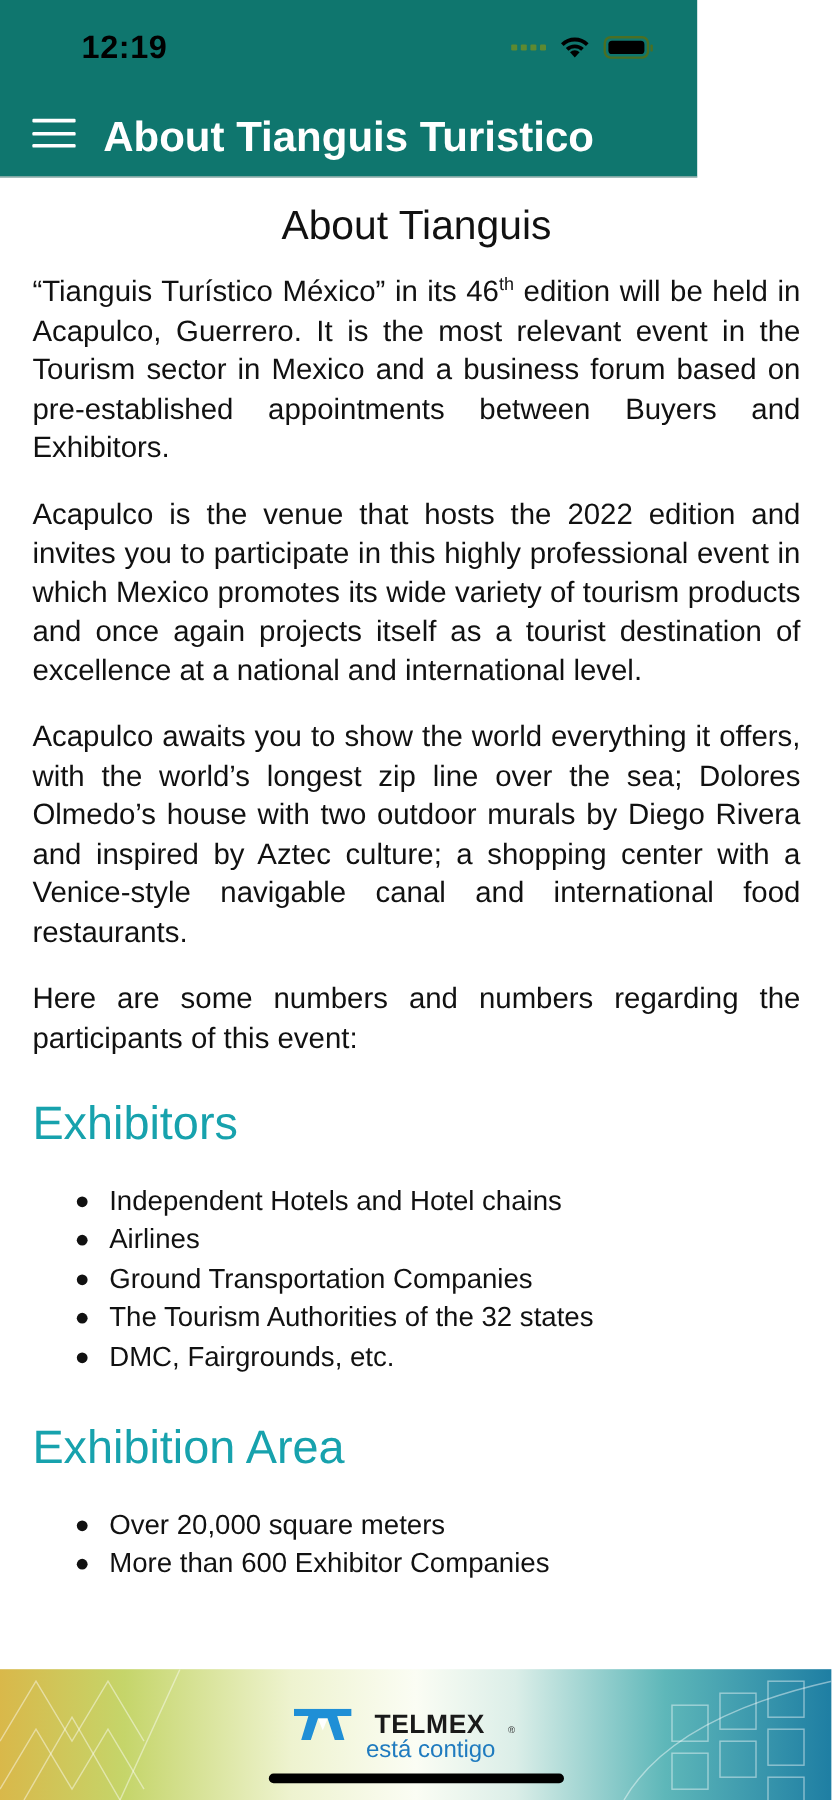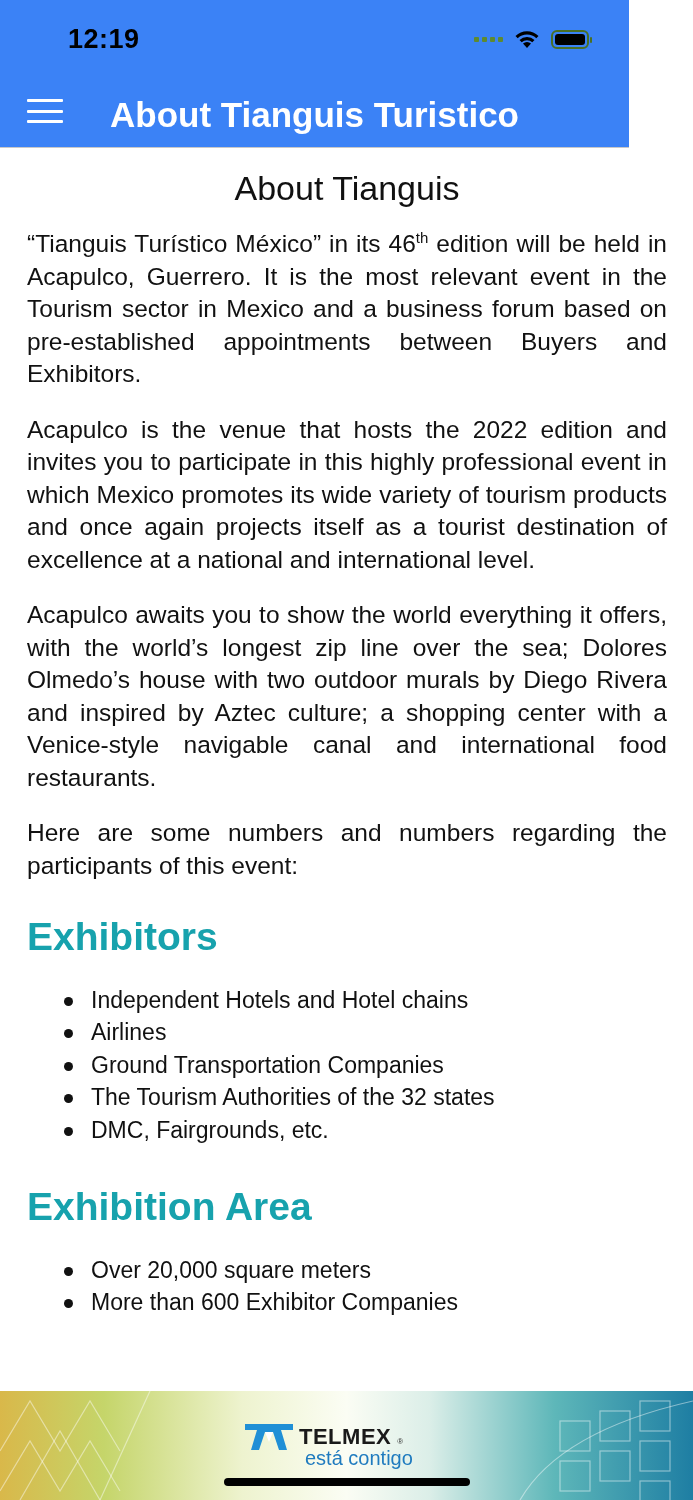--- a/index.html
+++ b/index.html
@@ -1,41 +1,41 @@
 <!DOCTYPE html>
 <html><head>
 <meta charset="utf-8">
 <style>
   * { margin:0; padding:0; box-sizing:border-box; }
   html, body { width:693px; height:1500px; overflow:hidden; background:#fff; }
   body { font-family:"Liberation Sans", sans-serif; color:#111; position:relative; }
-  .header { position:absolute; left:0; top:0; width:629px; height:148px; background:#3b82f6; border-bottom:1px solid #c8c8c8; }
+  .header { position:absolute; left:0; top:0; width:581px; height:148px; background:#0f766e; border-bottom:1px solid #c8c8c8; }
   .status-time { position:absolute; left:68px; top:24px; font-size:27px; font-weight:bold; color:#000; letter-spacing:0.5px; }
   .status-right { position:absolute; right:40px; top:28px; display:flex; align-items:center; gap:10px; }
   .signal { display:flex; gap:3px; align-items:flex-end; }
   .signal span { width:5px; height:5px; border-radius:1px; background:#5e8a30; display:block; }
   .battery { width:38px; height:19px; border:2px solid #4a6f24; border-radius:6px; padding:2px; position:relative; }
   .battery .fill { width:100%; height:100%; background:#000; border-radius:3px; }
   .battery::after { content:""; position:absolute; right:-5px; top:5px; width:2px; height:6px; background:#4a6f24; border-radius:1px; }
   .menu-btn { position:absolute; left:27px; top:99px; width:36px; height:24px; display:flex; flex-direction:column; justify-content:space-between; cursor:pointer; }
   .menu-btn span { display:block; height:3px; background:#fff; border-radius:1px; }
   .nav-title { position:absolute; left:0; right:0; top:95px; text-align:center; color:#fff; font-size:35px; font-weight:bold; }
   .content { position:absolute; left:27px; top:166px; width:640px; }
   .page-heading { font-size:34px; font-weight:normal; color:#111; line-height:44px; margin-bottom:18px;text-align:center; }
   p.para { font-size:24.5px; line-height:32.5px; text-align:justify; margin-bottom:23px; color:#111; }
   sup { font-size:15px; vertical-align:top; line-height:20px; }
-  .section-heading { font-size:39px; font-weight:bold; color:#17a2ad; line-height:50px; margin-top:30px; margin-bottom:22px; }
+  .section-heading { font-size:39px; font-weight:normal; color:#17a2ad; line-height:50px; margin-top:30px; margin-bottom:22px; }
   ul.bullets { list-style:none; margin-left:35px; }
   ul.bullets li { font-size:23px; line-height:32.4px; position:relative; padding-left:29px; }
   ul.bullets li::before { content:""; position:absolute; left:2px; top:13px; width:9px; height:9px; border-radius:50%; background:#111; }
   .footer { position:absolute; left:0; top:1391px; width:693px; height:109px;
     background: linear-gradient(90deg, #d9b84a 0%, #c5d56a 15%, #eef3cf 35%, #fbfdf4 50%, #dbeee8 62%, #5eb7b9 80%, #1e7ea3 100%); overflow:hidden; }
   .footer svg.deco { position:absolute; left:0; top:0; }
   .logo { position:absolute; left:245px; top:33px; display:flex; flex-direction:column; align-items:flex-start; }
-  .logo-row { display:flex; align-items:center; gap:6px; }
+  .logo-row { display:flex; align-items:center; gap:19px; }
   .logo-word { font-size:22px; font-weight:bold; color:#1a1a1a; letter-spacing:0.5px; }
   .logo-reg { font-size:8px; color:#333; margin-top:8px; }
   .logo-tag { font-size:20px; color:#1f7bbf; margin-left:60px; margin-top:-3px; }
   .home-indicator { position:absolute; left:224px; top:1478px; width:246px; height:8px; background:#000; border-radius:4px; }
 </style>
 </head>
 <body>
 
 <div class="header">
   <div class="status-time">12:19</div>

